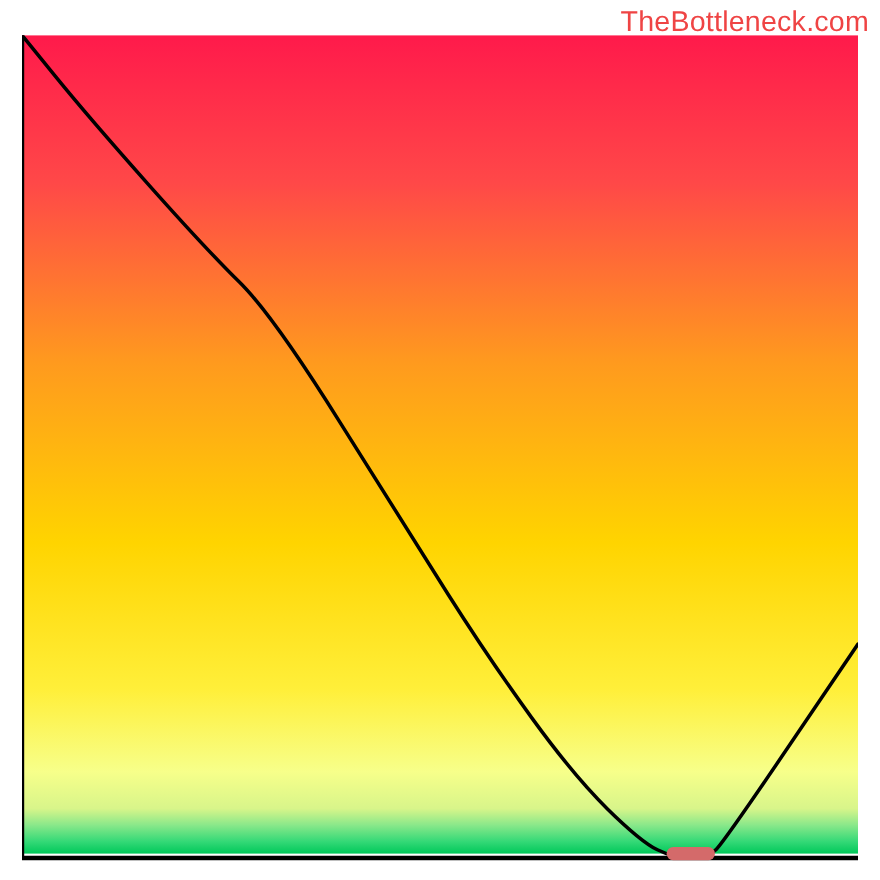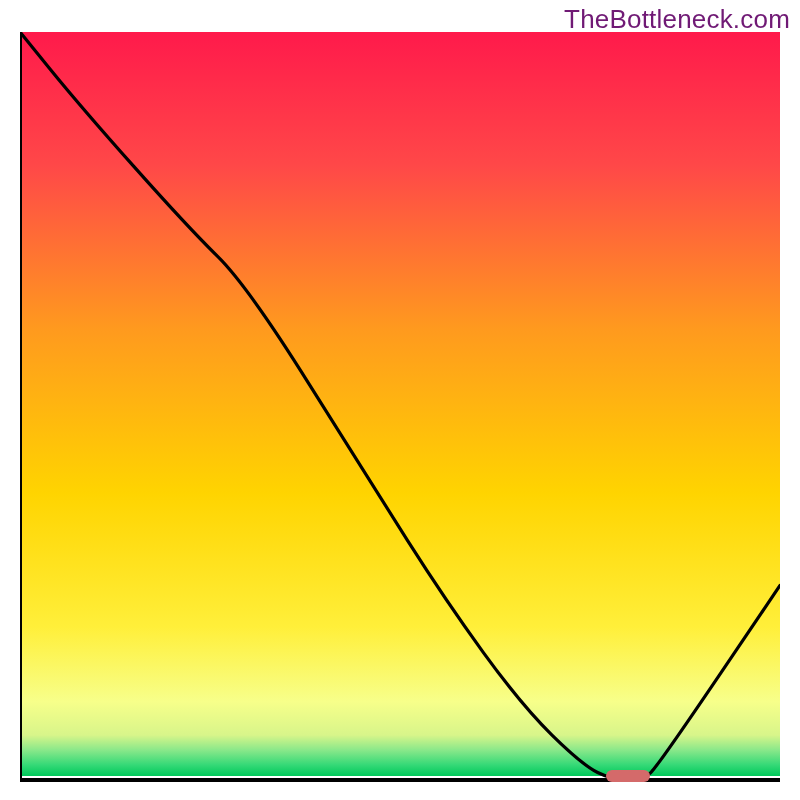--- a/index.html
+++ b/index.html
@@ -10,21 +10,21 @@
     height: 800px;
     background: #ffffff;
   }
   .watermark {
     position: absolute;
     top: 4px;
     right: 10px;
     font-family: Arial, Helvetica, sans-serif;
     font-size: 26px;
     font-weight: 500;
-    color: #701a75;
+    color: #ef4444;
     letter-spacing: 0.2px;
   }
   .plot {
     position: absolute;
     left: 20px;
     top: 32px;
     width: 760px;
     height: 752px;
   }
   .plot svg { display: block; }

